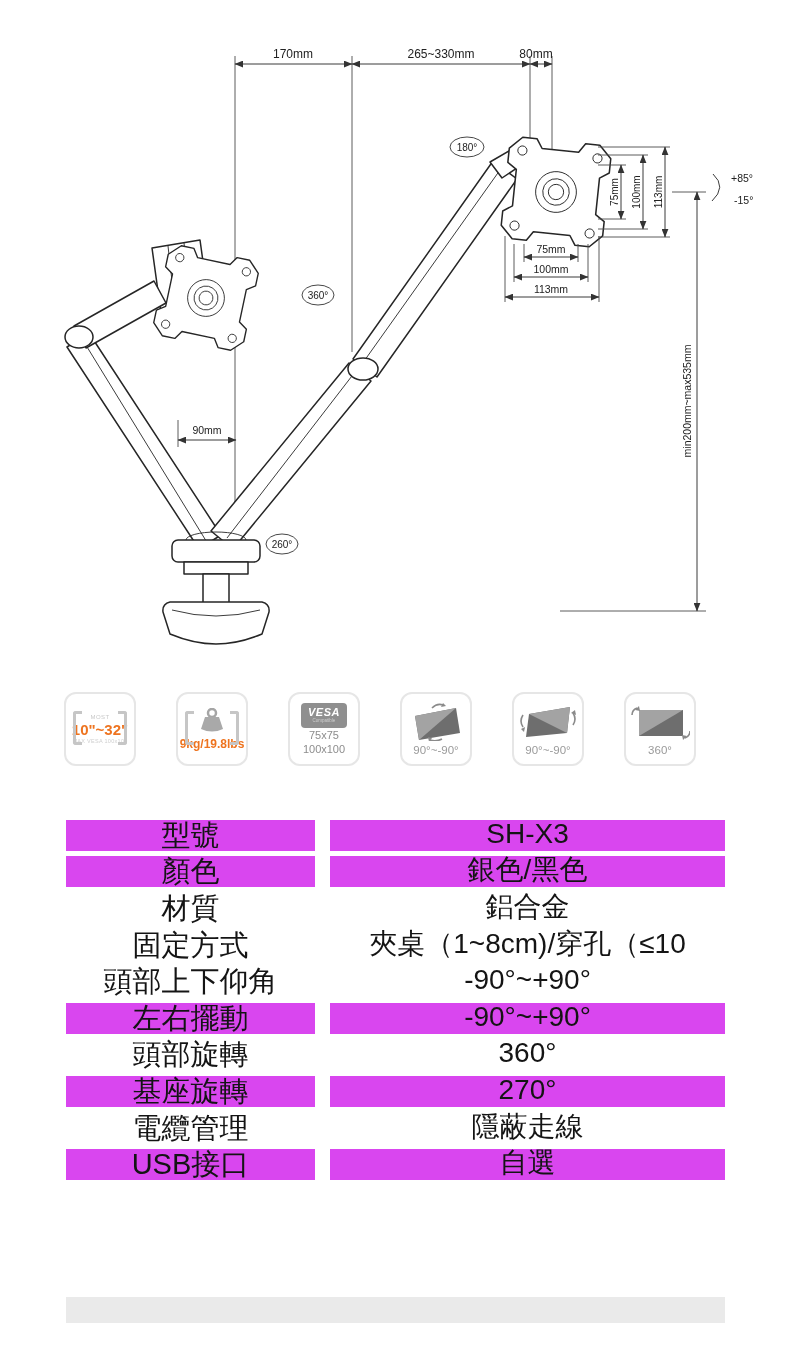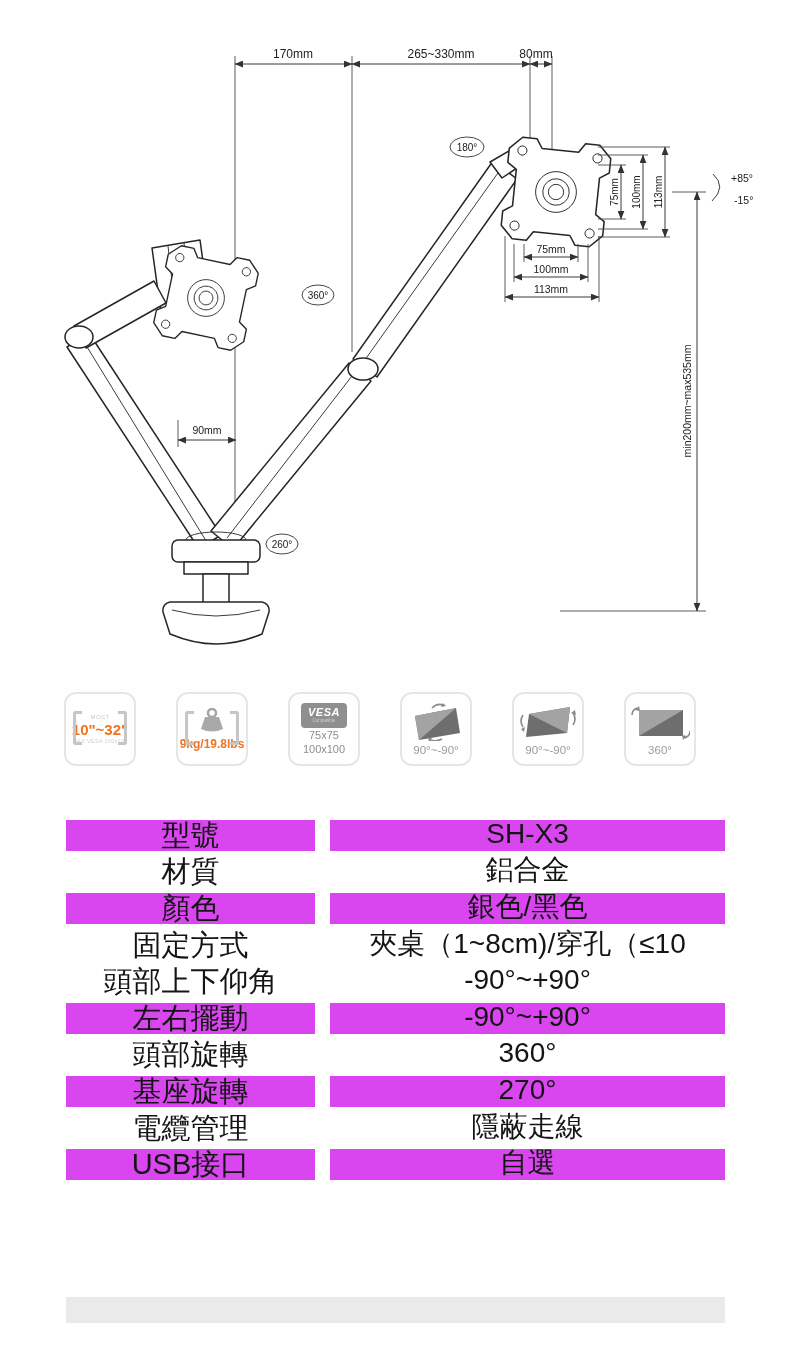--- a/index.html
+++ b/index.html
@@ -248,36 +248,36 @@
 
   <div id="spec">
     <div class="srow odd">
         <div class="cl">
           <span>型號</span>
         </div>
         <div class="cr">
           <span>SH-X3</span>
         </div>
       </div>
+    <div class="srow odd">
+        <div class="cl">
+          <span>顏色</span>
+        </div>
+        <div class="cr">
+          <span>銀色/黑色</span>
+        </div>
+      </div>
     <div class="srow even">
         <div class="cl">
           <span>材質</span>
         </div>
         <div class="cr">
           <span>鋁合金</span>
         </div>
       </div>
-    <div class="srow odd">
-        <div class="cl">
-          <span>顏色</span>
-        </div>
-        <div class="cr">
-          <span>銀色/黑色</span>
-        </div>
-      </div>
     <div class="srow even">
         <div class="cl">
           <span>固定方式</span>
         </div>
         <div class="cr">
           <span>夾桌（1~8cm)/穿孔（≤10</span>
         </div>
       </div>
     <div class="srow even">
         <div class="cl">

